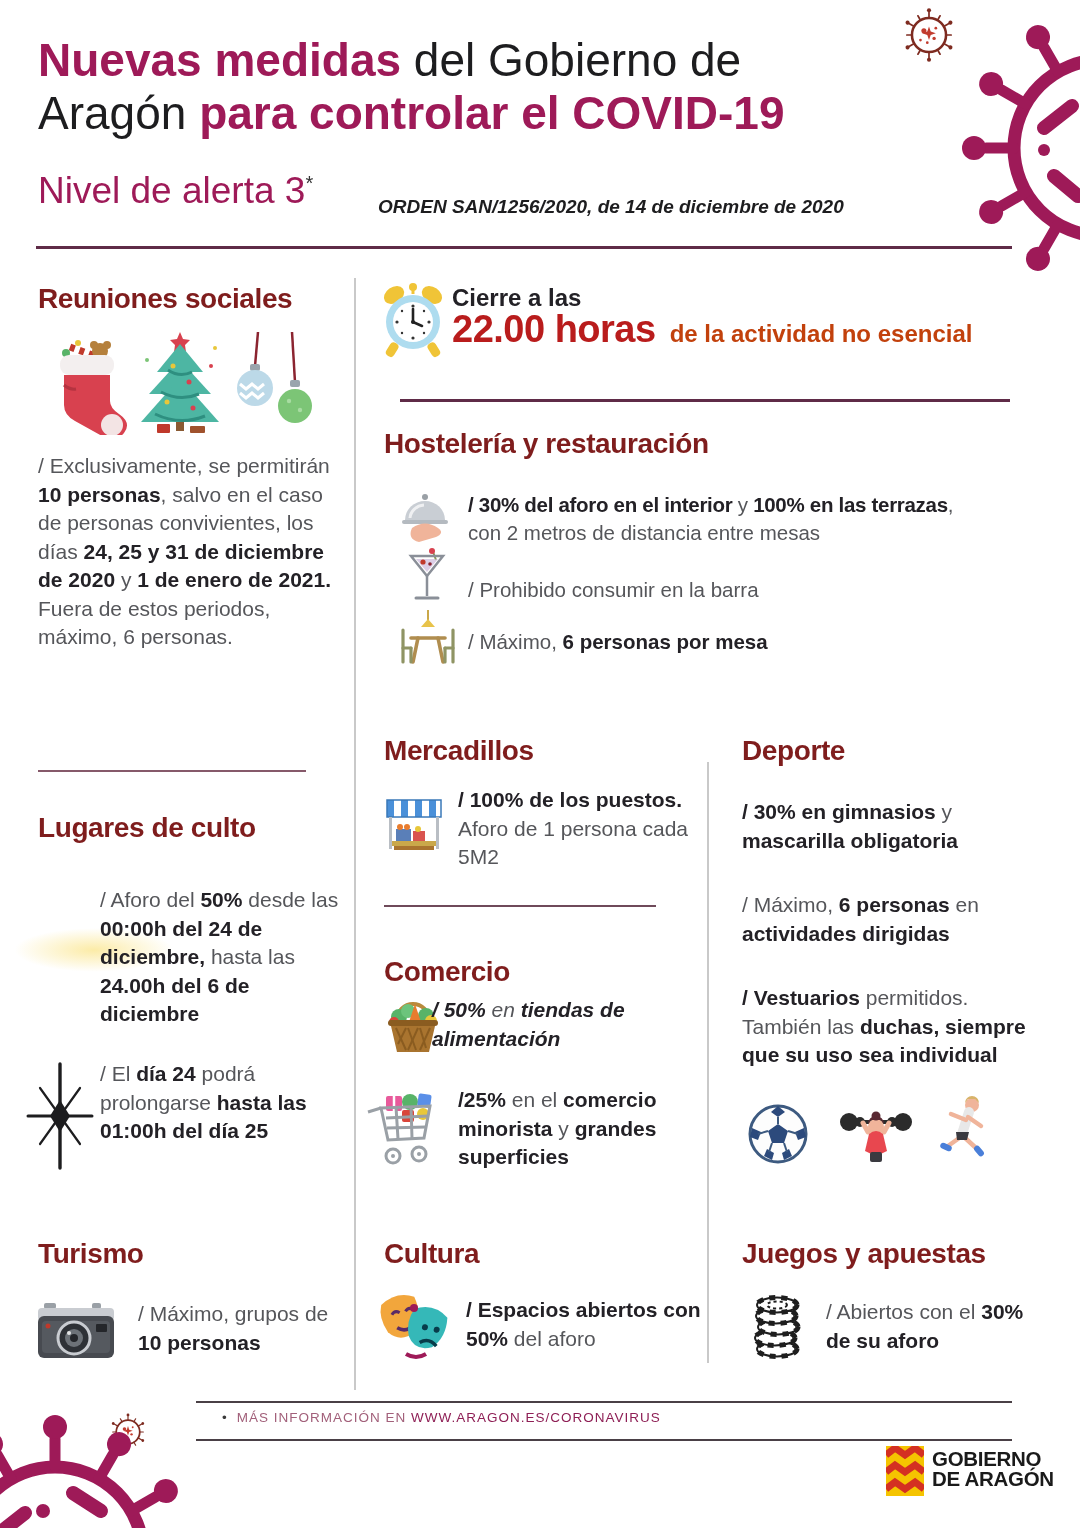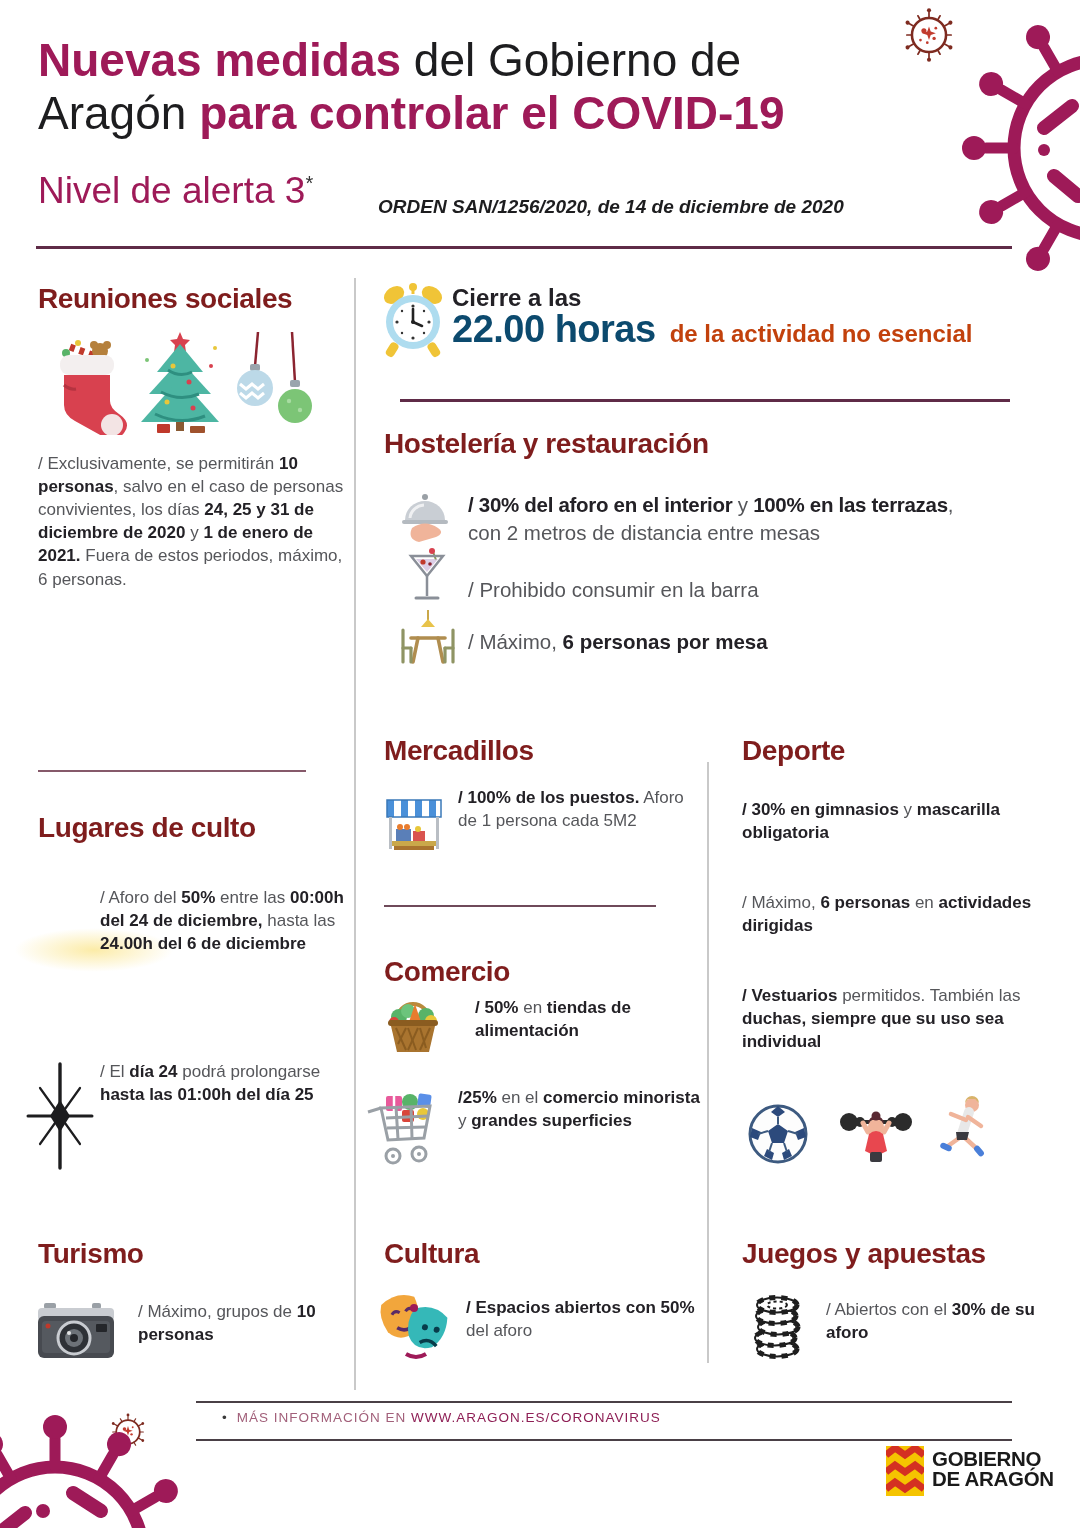--- a/index.html
+++ b/index.html
@@ -4,35 +4,35 @@
 <style>
   html,body{margin:0;padding:0;background:#e9e9e9;}
   .page{
     position:relative;width:1080px;height:1528px;margin:0 auto;
     background:#ffffff;overflow:hidden;
     font-family:"Liberation Sans","DejaVu Sans",sans-serif;
     -webkit-font-smoothing:antialiased;
   }
   .abs{position:absolute;}
   .h2{font-size:28px;font-weight:700;color:#7f1d1d;letter-spacing:-0.4px;}
-  .txt{font-size:17px;line-height:1.36;color:#55565a;}
+  .txt{font-size:21px;line-height:1.36;color:#55565a;}
   .txt .b{font-weight:700;color:#232126;}
   .rule{position:absolute;background:#5f2b47;}
   .vline{position:absolute;width:2px;background:#c9c9c9;}
   .thinline{position:absolute;height:2px;background:#4a4046;}
   .secline{position:absolute;height:2px;background:#86596a;}
 
   .title{font-size:46px;line-height:1.16;color:#1d1d1f;white-space:nowrap;}
   .title .acc{color:#9e1a58;font-weight:700;}
   .nivel{font-size:37px;color:#9e1a58;font-weight:400;}
   .nivel sup{font-size:20px;color:#333;}
   .orden{font-size:19px;font-style:italic;font-weight:700;color:#1d1d1f;}
 
   .cierre1{font-size:24px;font-weight:700;color:#232126;}
-  .cierre-time{font-size:38px;font-weight:700;color:#0c4a6e;letter-spacing:-0.5px;}
+  .cierre-time{font-size:38px;font-weight:700;color:#b91c1c;letter-spacing:-0.5px;}
   .cierre2{font-size:24px;font-weight:700;color:#c2410c;margin-left:14px;}
   .hostxt{font-size:20.5px;line-height:1.38;color:#55565a;}
   .hostxt .b{font-weight:700;color:#232126;}
   .nowrap{white-space:nowrap;letter-spacing:-0.3px;}
 
   .footer-info{font-size:13.5px;letter-spacing:1px;color:#a2607a;font-weight:400;}
   .footer-info .bdot{color:#3a3a3a;margin-right:10px;letter-spacing:0;}
   .footer-info .url{font-weight:400;color:#8e1f55;}
   .logo-text{font-size:20.5px;line-height:0.98;font-weight:700;color:#1a1a1a;letter-spacing:-0.3px;}
 
@@ -247,21 +247,21 @@
       <circle cx="72" cy="78" r="2.2" fill="#a8dca2"></circle>
   </svg>
 
   <div class="abs txt" style="left:38px;top:452px;width:312px;"><span>/ Exclusivamente, se permitirán </span><span class="b">10 personas</span><span>, salvo en el caso de personas convivientes, los días </span><span class="b">24, 25 y 31 de diciembre de 2020</span><span> y </span><span class="b">1 de enero de 2021.</span><span> Fuera de estos periodos, máximo, 6 personas.</span></div>
 
   <div class="secline" style="left:38px;top:770px;width:268px;"></div>
 
   <div class="abs h2" style="left:38px;top:812px;">Lugares de culto</div>
 
   <div class="glow" style="left:14px;top:928px;width:160px;height:44px;"></div>
-  <div class="abs txt" style="left:100px;top:886px;width:252px;"><span>/ Aforo del </span><span class="b">50%</span><span> entre las </span><span class="b">00:00h del 24 de diciembre,</span><span> hasta las </span><span class="b">24.00h del 6 de diciembre</span></div>
+  <div class="abs txt" style="left:100px;top:886px;width:252px;"><span>/ Aforo del </span><span class="b">50%</span><span> desde las </span><span class="b">00:00h del 24 de diciembre,</span><span> hasta las </span><span class="b">24.00h del 6 de diciembre</span></div>
 
   <svg class="abs" style="left:24px;top:1058px" width="72" height="116" viewBox="0 0 72 116">
     <g stroke="#1d1d1f" stroke-linecap="round">
       <line x1="36" y1="6" x2="36" y2="110" stroke-width="3.4"></line>
       <line x1="4" y1="58" x2="68" y2="58" stroke-width="3"></line>
       <line x1="16" y1="30" x2="56" y2="86" stroke-width="2.2"></line>
       <line x1="56" y1="30" x2="16" y2="86" stroke-width="2.2"></line>
     </g>
     <polygon points="36,42 46,58 36,74 26,58" fill="#1d1d1f"></polygon>
   </svg>
@@ -405,21 +405,21 @@
     <path d="M9,36 h44 l-6,26 h-32 z" fill="#a9742f"></path>
     <g stroke="#8a5c20" stroke-width="2">
       <line x1="14" y1="38" x2="24" y2="60"></line>
         <line x1="26" y1="38" x2="34" y2="60"></line>
         <line x1="38" y1="38" x2="44" y2="58"></line>
       <line x1="48" y1="38" x2="38" y2="60"></line>
         <line x1="36" y1="38" x2="26" y2="60"></line>
         <line x1="24" y1="38" x2="16" y2="54"></line>
     </g>
   </svg>
-  <div class="abs txt" style="left:475px;top:996px;width:242px;"><span class="b">/ 50%</span><span> en </span><span class="b">tiendas de alimentación</span></div>
+  <div class="abs txt" style="left:432px;top:996px;width:242px;font-style:italic;"><span class="b">/ 50%</span><span> en </span><span class="b">tiendas de alimentación</span></div>
 
   <svg class="abs" style="left:366px;top:1090px" width="76" height="86" viewBox="0 0 76 86">
     <rect x="20" y="6" width="16" height="15" rx="2" fill="#e85a9b"></rect>
     <line x1="28" y1="6" x2="28" y2="21" stroke="#fff" stroke-width="2.5"></line>
     <circle cx="44" cy="12" r="8" fill="#58b368"></circle>
     <rect x="52" y="4" width="13" height="13" rx="2" fill="#5a8fe8" transform="rotate(8 58 10)"></rect>
     <rect x="36" y="20" width="12" height="12" rx="2" fill="#d9453a"></rect>
     <circle cx="57" cy="24" r="6" fill="#e8c73a"></circle>
     <g stroke="#9aa0a6" stroke-width="3" fill="none">
       <line x1="2" y1="22" x2="15" y2="18"></line>

